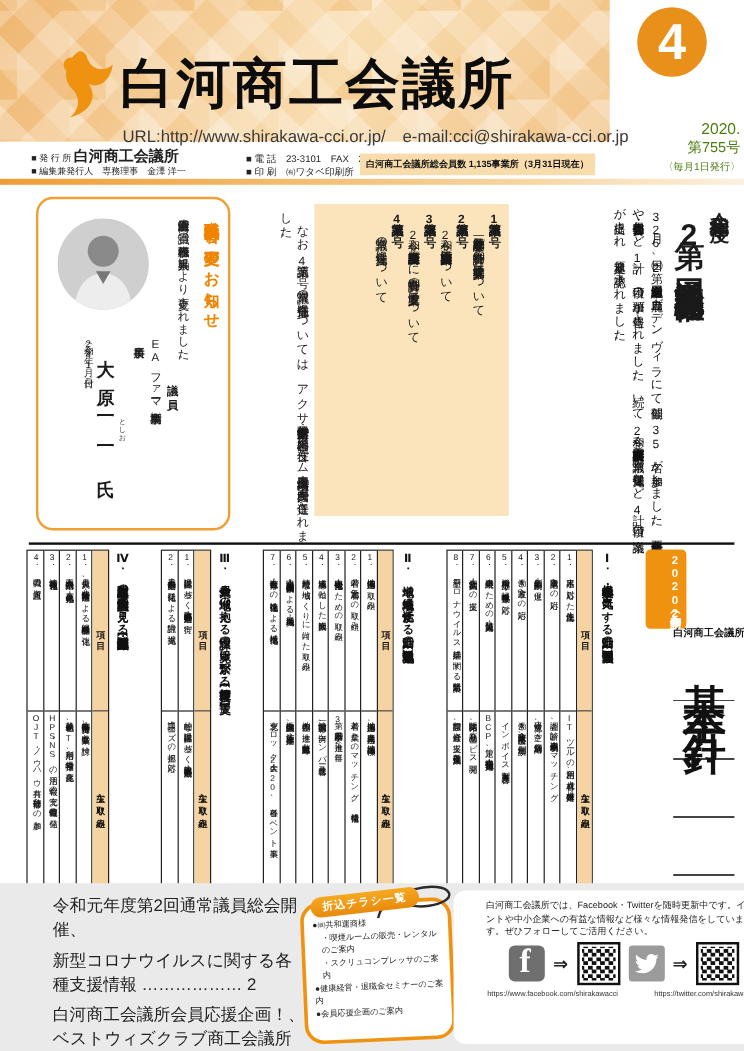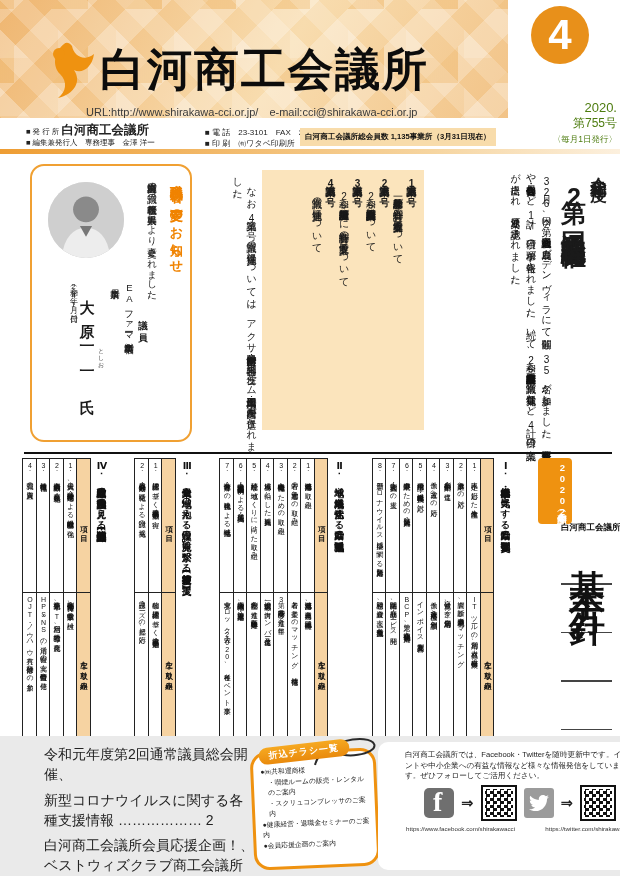--- a/index.html
+++ b/index.html
@@ -10,21 +10,21 @@
   
   .mast-bg{position:absolute;left:0;top:0;width:508px;height:118px;
     background:
       linear-gradient(45deg,rgba(255,255,255,.30) 25%,transparent 25% 50%,rgba(255,255,255,.18) 50% 75%,transparent 75%) 0 0/58px 58px,
       linear-gradient(-45deg,rgba(240,190,120,.45) 25%,transparent 25% 50%,rgba(255,255,255,.25) 50% 75%,transparent 75%) 14px 9px/74px 74px,
       linear-gradient(120deg,#efb671,#f8dcae 55%,#f2c387);}
   .tagline{position:absolute;left:26px;top:20px;font-family:"Liberation Serif","DejaVu Serif",serif;
     font-weight:bold;font-size:14.5px;color:#8e2016;letter-spacing:.2px;}
   .logo{position:absolute;left:50px;top:42px;width:46px;height:58px;}
   .mast-title{position:absolute;left:100px;top:40px;font-size:45px;font-weight:900;letter-spacing:2px;color:#0c0c0c;}
-  .mast-url{position:absolute;left:86px;top:105px;font-size:11px;color:#3a3a3a;}
+  .mast-url{position:absolute;left:102px;top:105px;font-size:14px;color:#3a3a3a;}
   .pub{position:absolute;left:26px;top:125px;font-size:7.5px;color:#222;line-height:11px;}
   .pub .big{font-size:12.5px;font-weight:bold;}
   .pub2{position:absolute;left:205px;top:127px;font-size:8px;color:#222;line-height:11px;}
   .members{position:absolute;left:300px;top:128px;background:#f8dcab;font-size:7.6px;font-weight:bold;
     padding:4px 5px;color:#111;white-space:nowrap;}
   .circle{position:absolute;left:531px;top:6px;width:58px;height:58px;border-radius:50%;background:#e8901a;
     color:#fff;font-size:42px;font-weight:bold;display:flex;align-items:center;justify-content:center;}
   .iss{position:absolute;left:505px;width:112px;text-align:right;color:#4d7c0f;}
   .iss-year{top:100px;font-size:13px;}
   .iss-no{top:115px;font-size:12px;}

